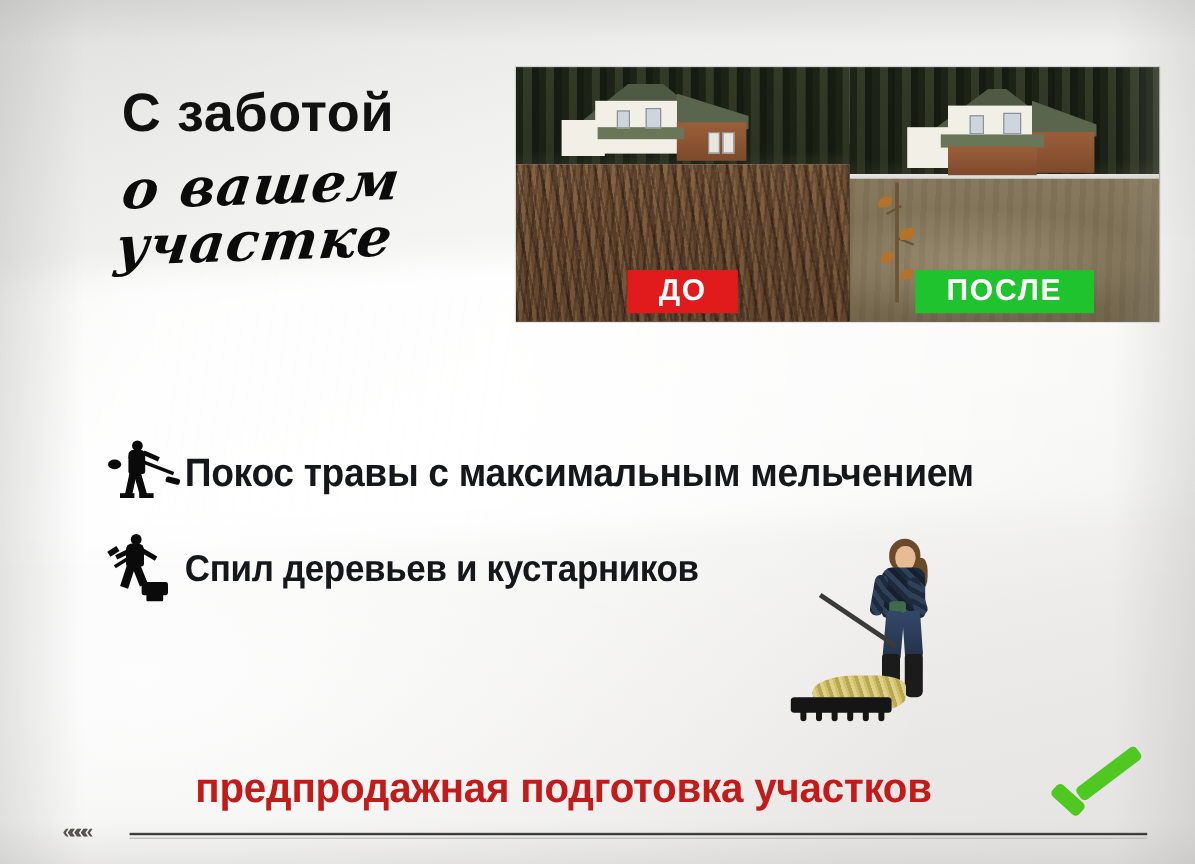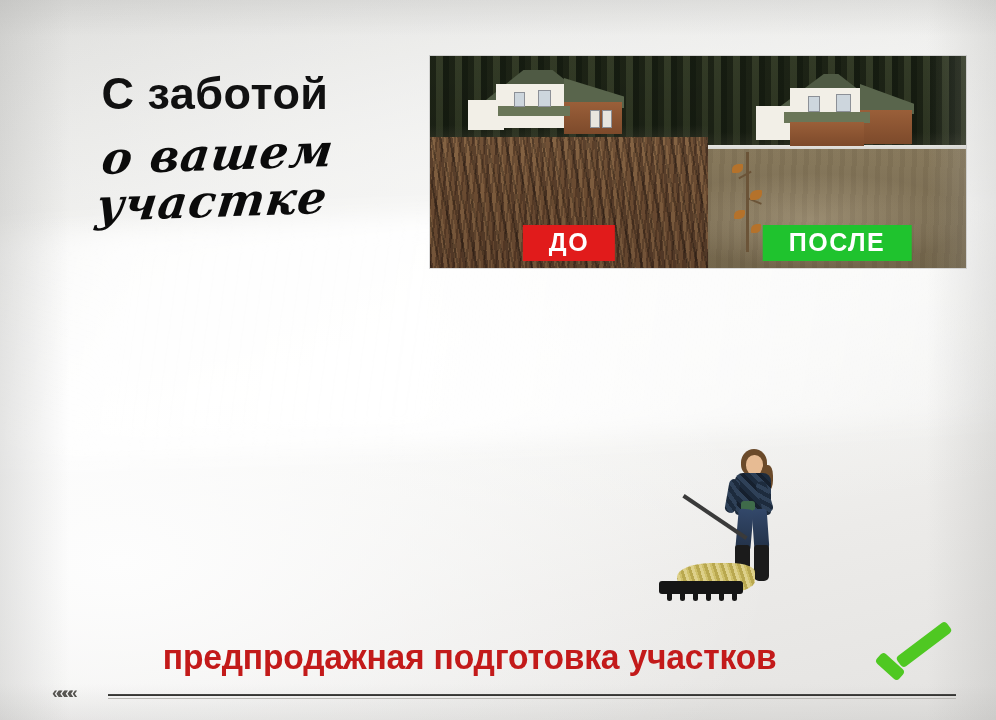--- a/index.html
+++ b/index.html
@@ -214,21 +214,51 @@
         <div class="sap-leaf" style="left:4px;top:58px;width:11px;height:9px;"></div>
         <div class="sap-leaf" style="left:21px;top:72px;width:10px;height:9px;"></div>
       </div>
       <div class="badge green">ПОСЛЕ</div>
     </div>
   </div>
   <div class="vign"></div>
 
   <div class="bullets">
 
-
+    <div class="brow r1">
+      <div class="bicon">
+        <span class="sil rd" style="left:22px;top:2px;width:9px;height:9px;"></span>
+        <span class="sil" style="left:19px;top:10px;width:14px;height:20px;border-radius:4px 4px 2px 2px;"></span>
+        <span class="sil" style="left:31px;top:13px;width:14px;height:4px;transform:rotate(24deg);"></span>
+        <span class="sil" style="left:18px;top:28px;width:6px;height:21px;transform:rotate(12deg);"></span>
+        <span class="sil" style="left:26px;top:28px;width:6px;height:21px;transform:rotate(-16deg);"></span>
+        <span class="sil" style="left:12px;top:46px;width:12px;height:4px;"></span>
+        <span class="sil" style="left:28px;top:46px;width:12px;height:4px;"></span>
+        <span class="sil" style="left:18px;top:21px;width:40px;height:3px;transform:rotate(21deg);"></span>
+        <span class="sil rd" style="left:2px;top:18px;width:11px;height:8px;"></span>
+        <span class="sil" style="left:50px;top:33px;width:12px;height:5px;transform:rotate(14deg);border-radius:2px;"></span>
+      </div>
+      <div class="btext">Покос травы с максимальным мельчением</div>
+    </div>
+
+    <div class="brow r2">
+      <div class="bicon">
+        <span class="sil rd" style="left:21px;top:0;width:9px;height:9px;"></span>
+        <span class="sil" style="left:17px;top:8px;width:15px;height:19px;border-radius:5px 5px 2px 2px;"></span>
+        <span class="sil" style="left:8px;top:14px;width:16px;height:4px;transform:rotate(-26deg);"></span>
+        <span class="sil" style="left:29px;top:15px;width:14px;height:4px;transform:rotate(30deg);"></span>
+        <span class="sil" style="left:15px;top:25px;width:7px;height:20px;transform:rotate(18deg);"></span>
+        <span class="sil" style="left:25px;top:25px;width:7px;height:18px;transform:rotate(-22deg);"></span>
+        <span class="sil" style="left:6px;top:20px;width:22px;height:3px;transform:rotate(-32deg);"></span>
+        <span class="sil" style="left:2px;top:12px;width:9px;height:5px;transform:rotate(-32deg);"></span>
+        <span class="sil" style="left:30px;top:40px;width:22px;height:11px;border-radius:2px;"></span>
+        <span class="sil" style="left:34px;top:48px;width:14px;height:8px;border-radius:1px;"></span>
+      </div>
+      <div class="btext">Спил деревьев и кустарников</div>
+    </div>
 
   </div>
 
   <div class="woman">
     <div class="w-part w-hair" style="left:86px;top:4px;width:26px;height:27px;"></div>
     <div class="w-part w-face" style="left:91px;top:10px;width:17px;height:20px;"></div>
     <div class="w-part w-hair" style="left:106px;top:20px;width:12px;height:26px;border-radius:40%;"></div>
     <div class="w-part w-shirt" style="left:80px;top:28px;width:36px;height:42px;border-radius:8px 8px 4px 4px;"></div>
     <div class="w-part w-arm" style="left:72px;top:34px;width:11px;height:34px;border-radius:5px;transform:rotate(10deg);"></div>
     <div class="w-part w-arm" style="left:104px;top:36px;width:11px;height:32px;border-radius:5px;transform:rotate(-16deg);"></div>

